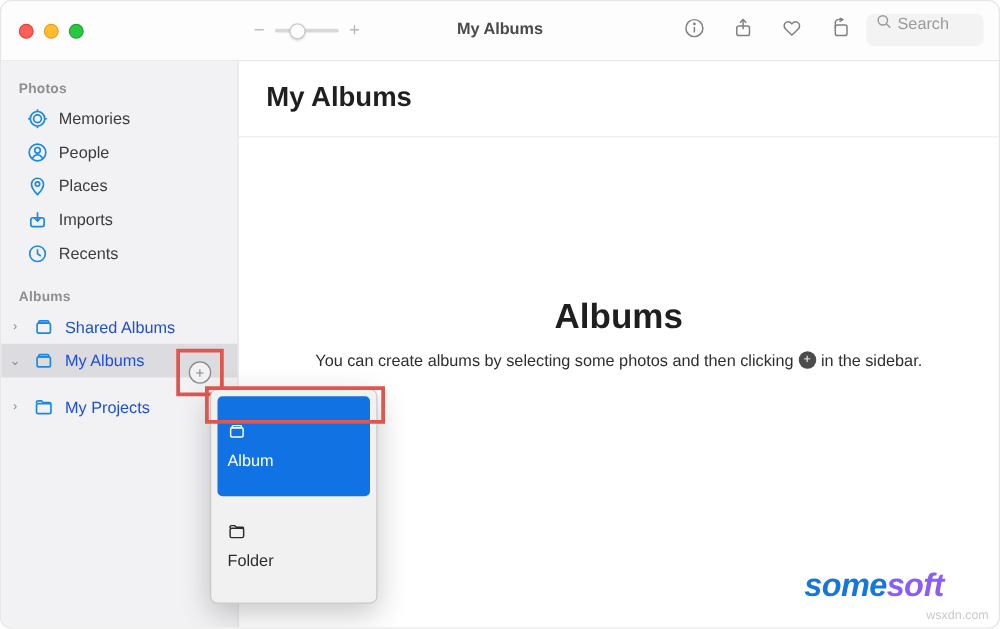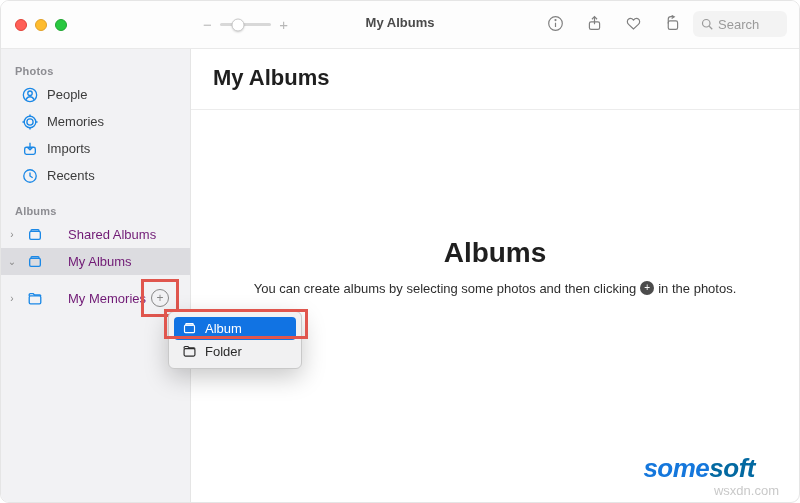--- a/index.html
+++ b/index.html
@@ -11,57 +11,57 @@
   .dot { width: 12px; height: 12px; border-radius: 50%; }
   .dot.red    { background: #ff5f57; border: 0.5px solid #e24238; }
   .dot.yellow { background: #febc2e; border: 0.5px solid #e1a128; }
   .dot.green  { background: #28c840; border: 0.5px solid #20a532; }
   .slider-wrap { display: flex; align-items: center; gap: 8px; margin-left: 130px; width: 85px; color: #b8b8b8; font-size: 15px; font-weight: 500; }
   .slider-track { flex: 1; height: 3px; background: #d8d8d8; border-radius: 2px; position: relative; }
   .slider-knob { position: absolute; top: 50%; left: 35%; transform: translate(-50%,-50%); width: 13px; height: 13px; background: #fff; border: 0.5px solid #c9c9c9; border-radius: 50%; box-shadow: 0 1px 2px rgba(0,0,0,.15); }
   .center-title { position: absolute; left: 50%; top: 14px; transform: translateX(-50%); font-size: 13px; font-weight: 600; color: #4a4a4a; }
   .toolbar-icons { position: absolute; right: 118px; top: 0; height: 48px; display: flex; align-items: center; gap: 22px; color: #808080; }
   .tb-icon svg { width: 17px; height: 17px; stroke: #808080; fill: none; stroke-width: 1.4; }
-  .search-box { position: absolute; right: 12px; top: 10px; width: 94px; height: 26px; background: rgba(0,0,0,0.04); border-radius: 6px; display: flex; align-items: center; padding: 0 8px; color: #9a9a9a; font-size: 13px; gap: 5px; }
+  .search-box { position: absolute; right: 12px; top: 10px; width: 94px; height: 26px; background: rgba(0,0,0,0.04); border-radius: 6px; display: flex; padding: 0 8px; color: #9a9a9a; font-size: 13px; gap: 5px; }
   .search-box svg { width: 12px; height: 12px; stroke: #9a9a9a; fill: none; stroke-width: 1.6; }
   
   .body { flex: 1; display: flex; min-height: 0; }
   
   .sidebar { width: 190px; background: #f2f2f4; border-right: 1px solid #e5e5e5; padding: 10px 0 12px 0; font-size: 13px; color: #3c3c3c; display: flex; flex-direction: column; }
   .sb-section-label { font-size: 11px; font-weight: 600; color: #8d8d92; letter-spacing: 0.2px; padding: 6px 14px 4px 14px; }
   .sb-item { display: flex; align-items: center; gap: 9px; padding: 5.5px 10px 5.5px 20px; cursor: default; }
   .sb-item .sb-icon { width: 17px; height: 16px; display: flex; align-items: center; justify-content: center; }
   .sb-item .sb-icon svg { width: 16px; height: 16px; fill: none; stroke: #1b88e6; stroke-width: 1.5; }
   .sb-item .sb-icon.filled svg { fill: #1b88e6; stroke: #1b88e6; }
   .sb-disclose { width: 10px; color: #8b8b8b; font-size: 10px; display: flex; align-items: center; justify-content: center; }
   .sb-item.sub { padding-left: 6px; }
-  .sb-item.sub .label { color: #701a75; margin-left: 16px; }
+  .sb-item.sub .label { color: #1d4ed8; }
   .sb-item.selected { background: #dcdce0; }
   .gap { height: 10px; }
   .plus-badge { position: absolute; left: 140px; top: 278px; width: 38px; height: 38px; border: 3px solid #e0564e; display: flex; align-items: center; justify-content: center; pointer-events: none; }
   .plus-badge-inner { width: 18px; height: 18px; border-radius: 50%; border: 1.2px solid #888; color: #888; display: flex; align-items: center; justify-content: center; font-size: 12px; line-height: 1; background: #f2f2f4; pointer-events: auto; }
   
   .ctx-menu { position: absolute; left: 167px; top: 310px; width: 134px; background: #f1f1f2; border: 0.5px solid #c9c9c9; border-radius: 6px; box-shadow: 0 8px 24px rgba(0,0,0,.22); padding: 5px; font-size: 13px; }
-  .ctx-item { display: flex; align-items: flex-start; gap: 8px; padding: 4px 8px; border-radius: 4px; color: #2b2b2b; }
+  .ctx-item { display: flex; align-items: flex-start; gap: 8px; padding: 21px 8px; border-radius: 4px; color: #2b2b2b; flex-direction: column; }
   .ctx-item.hi { background: #1173e3; color: #fff; }
   .ctx-item svg { width: 15px; height: 15px; fill: none; stroke: currentColor; stroke-width: 1.4; }
   .ctx-highlight { position: absolute; left: 163px; top: 308px; width: 144px; height: 30px; border: 3px solid #e0564e; pointer-events: none; }
   
   .main { flex: 1; display: flex; flex-direction: column; position: relative; }
   .page-header { padding: 16px 22px 18px 22px; border-bottom: 1px solid #ececec; }
   .page-header h1 { font-size: 22px; font-weight: 700; color: #1f1f1f; }
   .placeholder-zone { flex: 1; display: flex; flex-direction: column; align-items: center; justify-content: center; transform: translateY(-40px); }
   .ph-title { font-size: 28px; font-weight: 700; color: #1f1f1f; }
   .ph-sub { margin-top: 12px; font-size: 13px; color: #2e2e2e; display: flex; align-items: center; gap: 4px; }
   .ph-sub .dot-plus { width: 14px; height: 14px; border-radius: 50%; background: #4c4c4c; color: #fff; font-size: 10px; line-height: 14px; text-align: center; display: inline-flex; align-items: center; justify-content: center; }
   
   .wm1 { position: absolute; right: 44px; bottom: 18px; font-size: 26px; font-weight: 800; font-style: italic; letter-spacing: -0.5px; }
   .wm1 .a { color: #1577dc; }
-  .wm1 .b { color: #0369a1; }
-  .wm2 { position: absolute; right: 20px; bottom: 4px; font-size: 13px; color: #c9c9c9; }
+  .wm1 .b { color: #8b5cf6; }
+  .wm2 { position: absolute; right: 8px; bottom: 4px; font-size: 10px; color: #c9c9c9; }
 </style>
 </head>
 <body>
 
 <div class="window">
 
   <div class="titlebar">
     <div class="traffic">
       <div class="dot red"></div>
       <div class="dot yellow"></div>
@@ -113,43 +113,52 @@
   </div>
 
   <div class="body">
 
     <div class="sidebar">
       <div class="sb-section-label">Photos</div>
 
       <div class="sb-item">
         <span class="sb-icon">
             <svg viewBox="0 0 18 18">
-              <circle cx="9" cy="9" r="7.5"></circle>
-              <circle cx="9" cy="7" r="2.5"></circle>
-              <path d="M4.5 14.2c1-2 2.7-3.2 4.5-3.2s3.5 1.2 4.5 3.2"></path>
-            </svg>
-          </span>
-        <span class="label">People</span>
-      </div>
-      <div class="sb-item">
-        <span class="sb-icon">
-            <svg viewBox="0 0 18 18">
               <circle cx="9" cy="9" r="6.5"></circle>
               <circle cx="9" cy="9" r="3.5"></circle>
               <line x1="9" y1="0.5" x2="9" y2="2.5"></line>
               <line x1="9" y1="15.5" x2="9" y2="17.5"></line>
               <line x1="0.5" y1="9" x2="2.5" y2="9"></line>
               <line x1="15.5" y1="9" x2="17.5" y2="9"></line>
             </svg>
           </span>
         <span class="label">Memories</span>
       </div>
       <div class="sb-item">
         <span class="sb-icon">
             <svg viewBox="0 0 18 18">
+              <circle cx="9" cy="9" r="7.5"></circle>
+              <circle cx="9" cy="7" r="2.5"></circle>
+              <path d="M4.5 14.2c1-2 2.7-3.2 4.5-3.2s3.5 1.2 4.5 3.2"></path>
+            </svg>
+          </span>
+        <span class="label">People</span>
+      </div>
+      <div class="sb-item">
+        <span class="sb-icon">
+            <svg viewBox="0 0 18 18">
+              <path d="M9 1.8c-3 0-5.4 2.4-5.4 5.3C3.6 11 9 16.5 9 16.5S14.4 11 14.4 7.1c0-2.9-2.4-5.3-5.4-5.3z"></path>
+              <circle cx="9" cy="7" r="2"></circle>
+            </svg>
+          </span>
+        <span class="label">Places</span>
+      </div>
+      <div class="sb-item">
+        <span class="sb-icon">
+            <svg viewBox="0 0 18 18">
               <rect x="3" y="7" width="12" height="8" rx="2"></rect>
               <line x1="9" y1="2" x2="9" y2="10"></line>
               <polyline points="6,7 9,10 12,7"></polyline>
             </svg>
           </span>
         <span class="label">Imports</span>
       </div>
       <div class="sb-item">
         <span class="sb-icon">
             <svg viewBox="0 0 18 18">
@@ -187,34 +196,34 @@
       <div class="gap"></div>
 
       <div class="sb-item sub">
         <span class="sb-disclose">›</span>
         <span class="sb-icon">
             <svg viewBox="0 0 18 18">
               <rect x="2.5" y="5.5" width="13" height="9" rx="1.5"></rect>
               <path d="M2.5 5.5V4.2c0-.6.5-1.2 1.2-1.2H7l1.5 1.5h5.8c.7 0 1.2.6 1.2 1.2"></path>
             </svg>
           </span>
-        <span class="label">My Memories</span>
+        <span class="label">My Projects</span>
       </div>
     </div>
 
     <div class="main">
       <div class="page-header">
         <h1>My Albums</h1>
       </div>
       <div class="placeholder-zone">
         <div class="ph-title">Albums</div>
         <div class="ph-sub">
           <span>You can create albums by selecting some photos and then clicking</span>
           <span class="dot-plus">+</span>
-          <span>in the photos.</span>
+          <span>in the sidebar.</span>
         </div>
       </div>
     </div>
   </div>
 
   <div class="plus-badge">
     <div class="plus-badge-inner">+</div>
   </div>
 
   <div class="ctx-menu">

